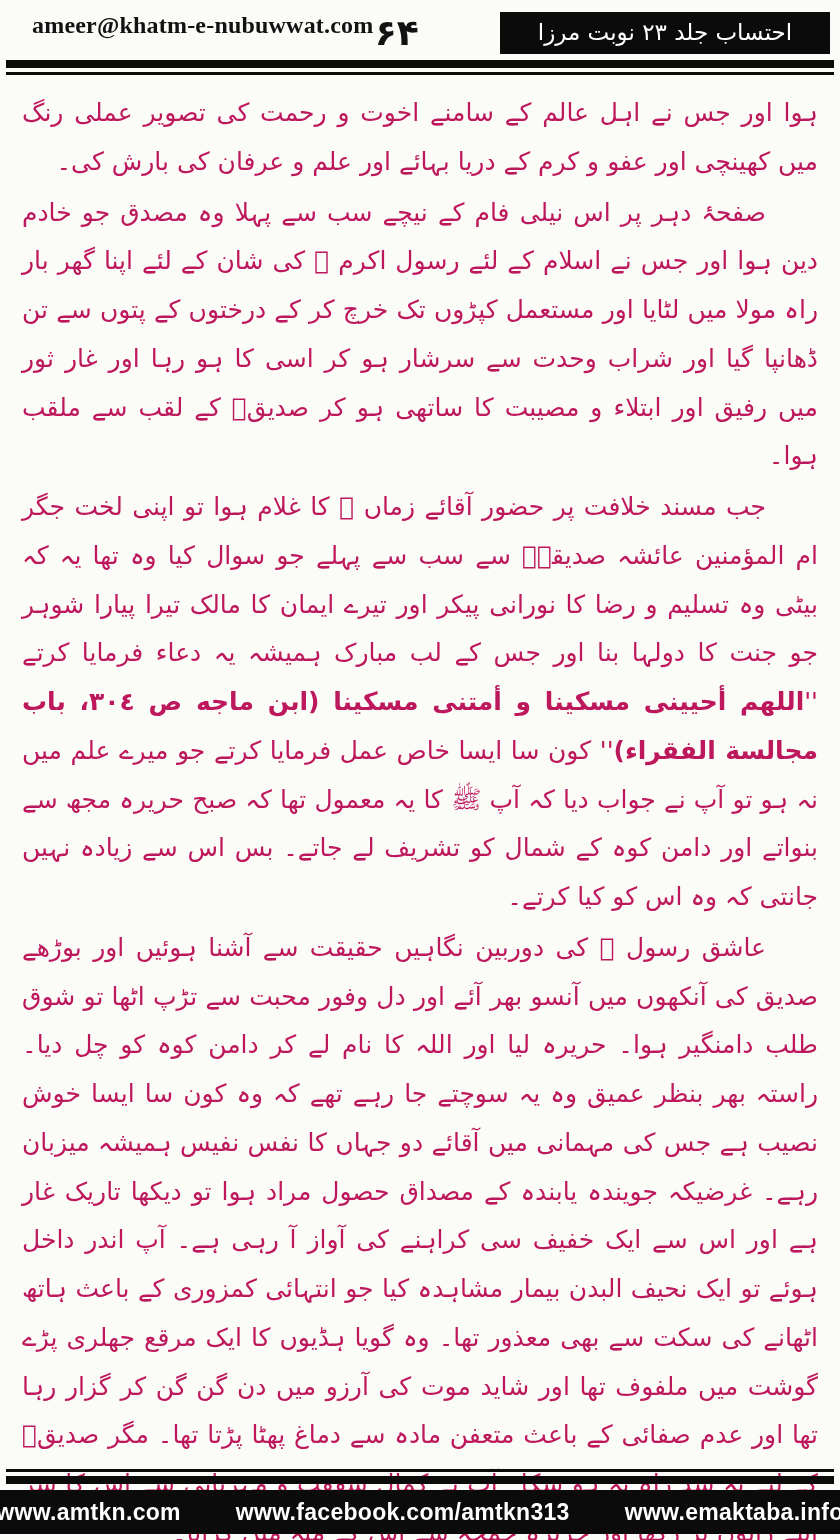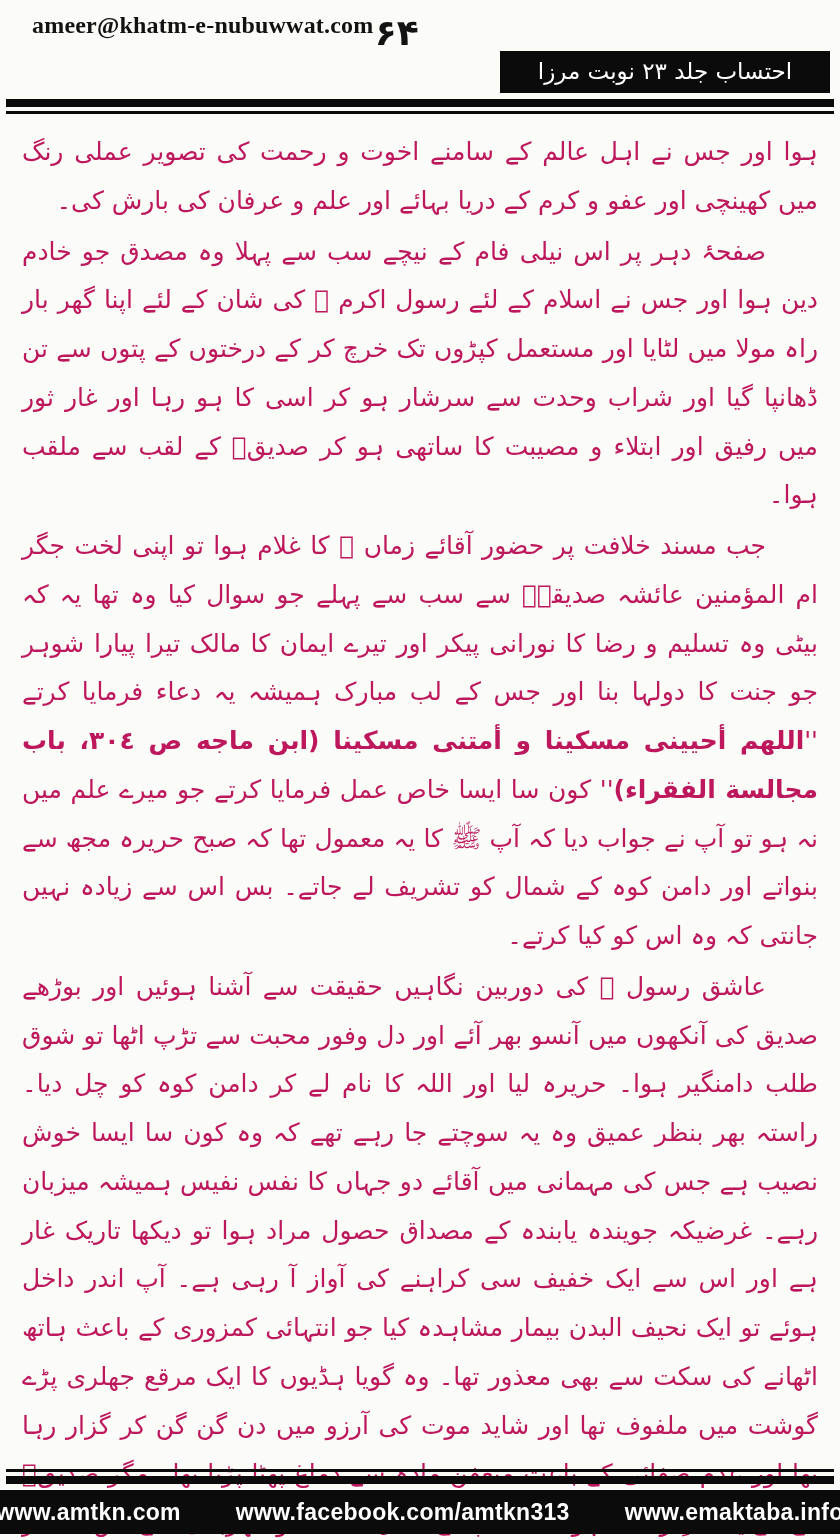--- a/index.html
+++ b/index.html
@@ -39,21 +39,20 @@
   }
   .title-block {
     background: #0b0b0b;
     color: #ffffff;
     direction: rtl;
     font-size: 23px;
     padding: 7px 20px 9px 20px;
     min-width: 330px;
     text-align: center;
     box-sizing: border-box;
-    margin-top: 39px;
   }
   .rule-thick { height: 8px; background: #0b0b0b; margin: 0 6px; }
   .rule-thin  { height: 3px; background: #0b0b0b; margin: 4px 6px 0 6px; }
   
   .content {
     direction: rtl;
     text-align: justify;
     color: #be185d;
     font-size: 25px;
     line-height: 1.95;

